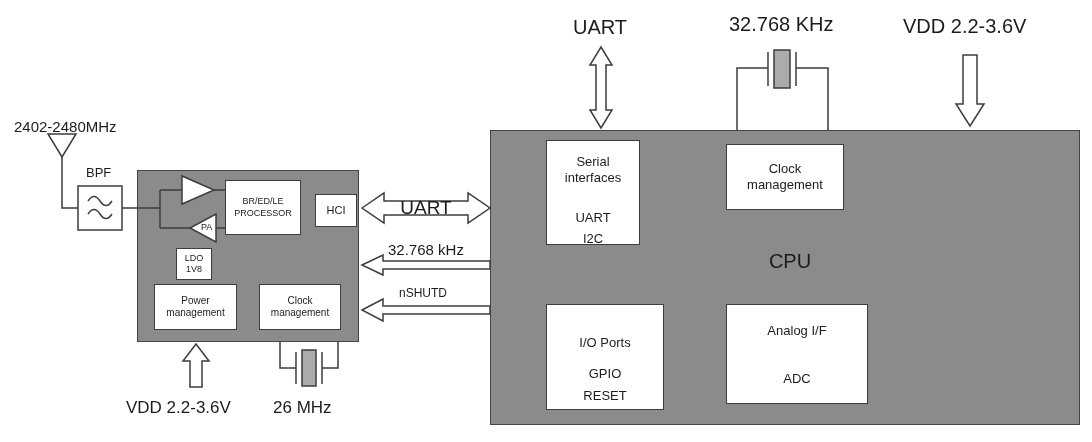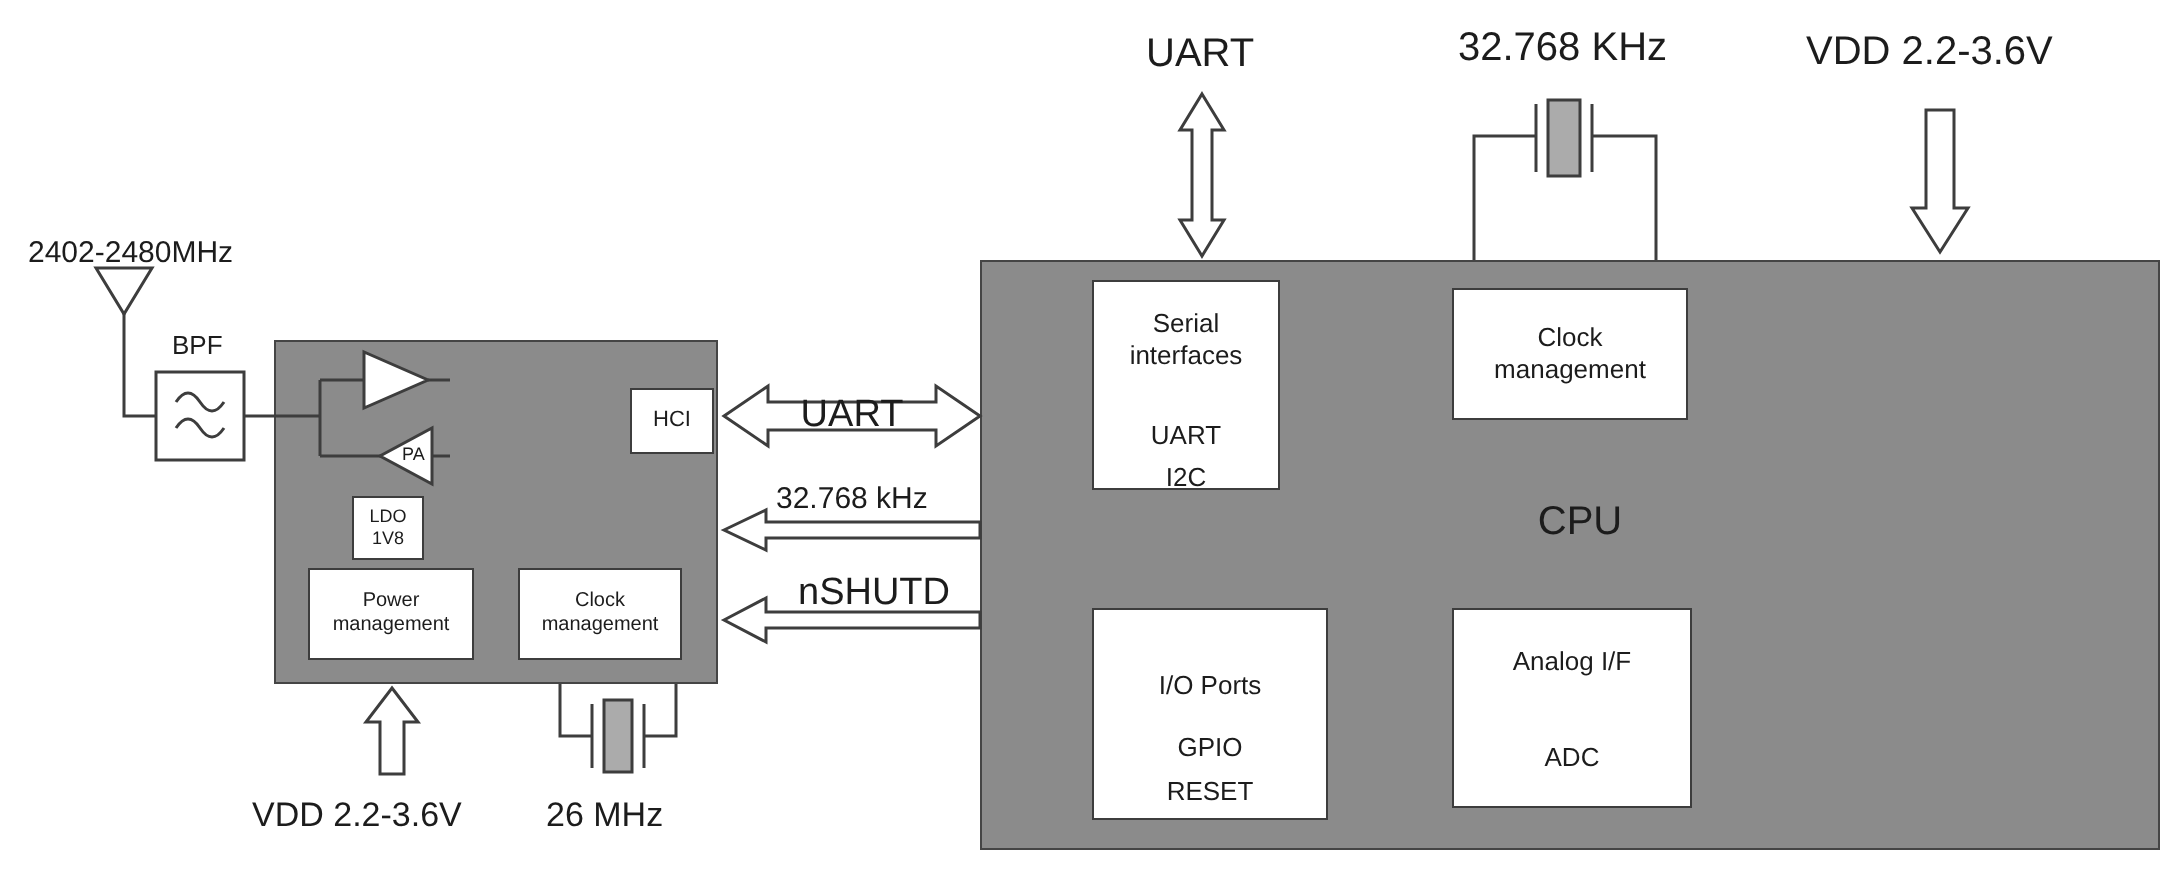--- a/index.html
+++ b/index.html
@@ -91,20 +91,24 @@
       <polyline points="737,130 737,68 768,68"></polyline>
       <line x1="768" y1="52" x2="768" y2="86"></line>
       <rect x="774" y="50" width="16" height="38" fill="#ababab"></rect>
       <line x1="796" y1="52" x2="796" y2="86"></line>
       <polyline points="796,68 828,68 828,130"></polyline>
 
       <polygon points="963,55 977,55 977,104 984,104 970,126 956,104 963,104" fill="#ffffff"></polygon>
     </g>
   </svg>
 
+  <div class="wbox" style="left:225px;top:180px;width:76px;height:55px;font-size:9px;">
+    <div>BR/ED/LE</div>
+    <div>PROCESSOR</div>
+  </div>
   <div class="wbox" style="left:315px;top:194px;width:42px;height:33px;font-size:11px;">
     <div>HCI</div>
   </div>
   <div class="wbox" style="left:176px;top:248px;width:36px;height:32px;font-size:9px;">
     <div>LDO</div>
     <div>1V8</div>
   </div>
   <div class="wbox" style="left:154px;top:284px;width:83px;height:46px;font-size:10px;">
     <div>Power</div>
     <div>management</div>
@@ -121,33 +125,33 @@
   </div>
   <div class="wbox" style="left:726px;top:144px;width:118px;height:66px;font-size:13px;">
     <div>Clock</div>
     <div>management</div>
   </div>
   <div class="wbox wbox-top" style="left:546px;top:304px;width:118px;height:106px;font-size:13px;padding-top:30px;">
     <div>I/O Ports</div>
     <div style="margin-top:15px;">GPIO</div>
     <div style="margin-top:5px;">RESET</div>
   </div>
-  <div class="wbox wbox-top" style="left:726px;top:304px;width:120px;height:100px;font-size:13px;padding-top:18px;">
+  <div class="wbox wbox-top" style="left:726px;top:304px;width:142px;height:100px;font-size:13px;padding-top:18px;">
     <div>Analog I/F</div>
     <div style="margin-top:32px;">ADC</div>
   </div>
 
   <div class="lbl" style="left:14px;top:118px;font-size:15px;">2402-2480MHz</div>
   <div class="lbl" style="left:86px;top:165px;font-size:13px;">BPF</div>
   <div class="lbl" style="left:201px;top:222px;font-size:9px;">PA</div>
   <div class="lbl" style="left:126px;top:398px;font-size:17px;">VDD 2.2-3.6V</div>
   <div class="lbl" style="left:273px;top:398px;font-size:17px;">26 MHz</div>
 
   <div class="lbl lbl-center" style="left:386px;top:197px;width:80px;font-size:19px;">UART</div>
   <div class="lbl" style="left:388px;top:241px;font-size:15px;">32.768 kHz</div>
-  <div class="lbl" style="left:399px;top:286px;font-size:19px;">nSHUTD</div>
+  <div class="lbl" style="left:399px;top:286px;font-size:12px;">nSHUTD</div>
 
   <div class="lbl" style="left:573px;top:16px;font-size:20px;">UART</div>
   <div class="lbl" style="left:729px;top:13px;font-size:20px;">32.768 KHz</div>
   <div class="lbl" style="left:903px;top:15px;font-size:20px;">VDD 2.2-3.6V</div>
   <div class="lbl lbl-center" style="left:742px;top:250px;width:96px;font-size:20px;">CPU</div>
 
 </div>
 
 </body></html>

